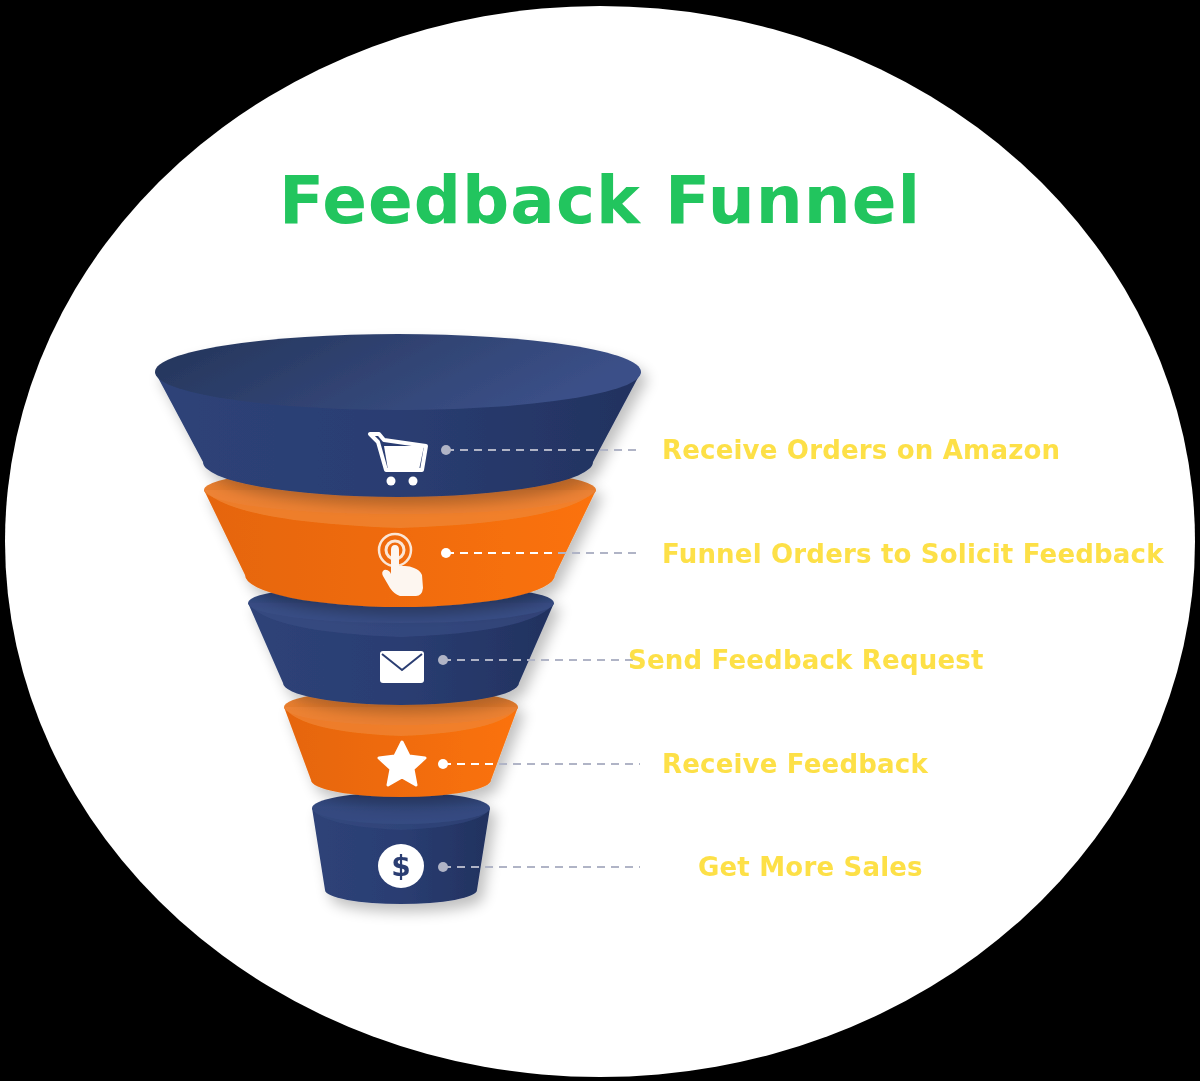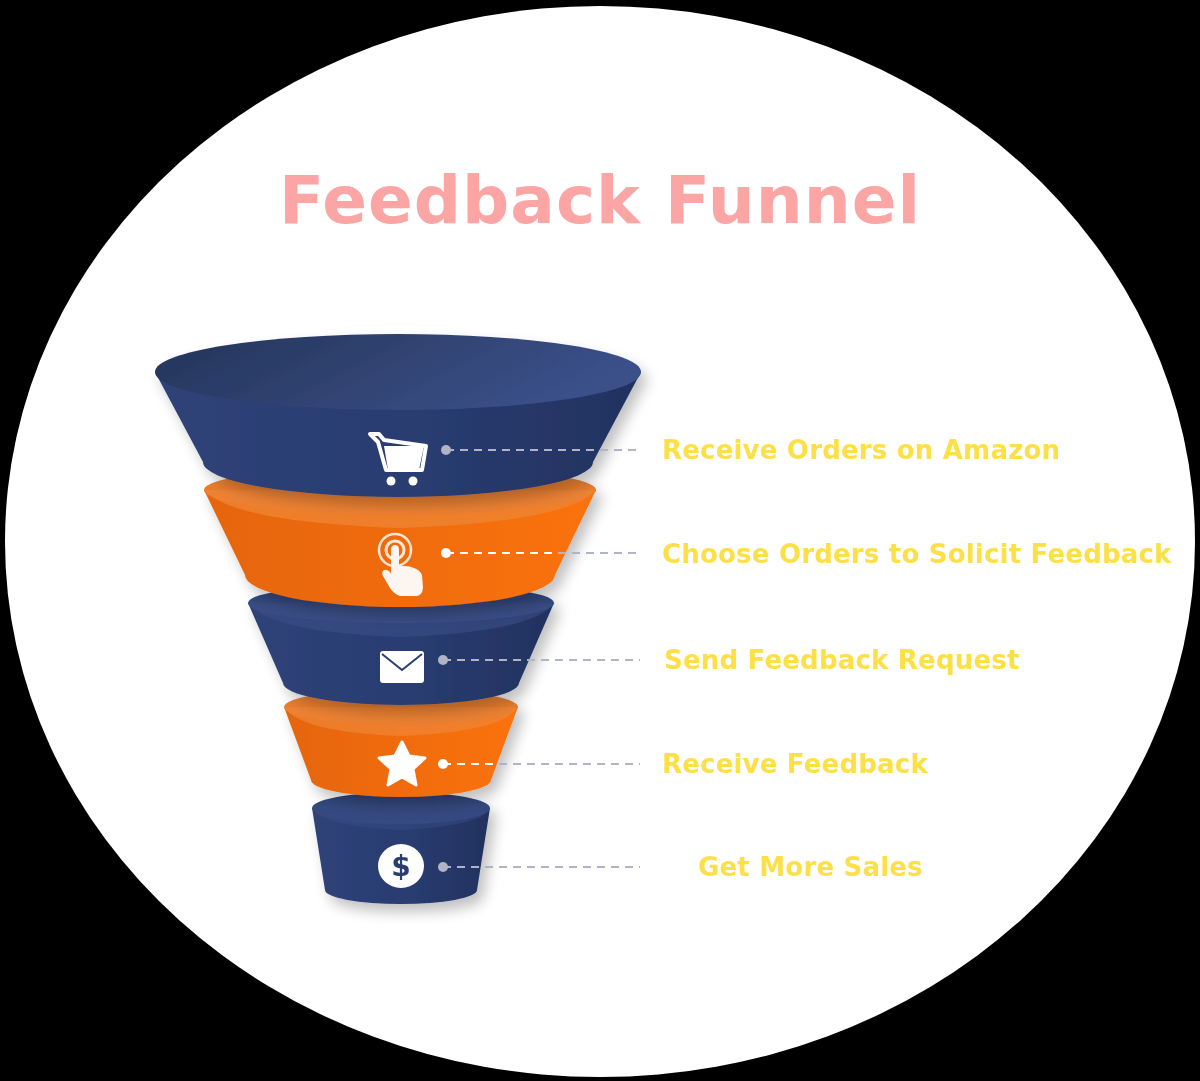--- a/index.html
+++ b/index.html
@@ -8,21 +8,21 @@
     position: relative; overflow: hidden;
     font-family: "Liberation Sans", "DejaVu Sans", sans-serif;
   }
   .circle-bg {
     position: absolute; left: 5px; top: 6px; width: 1190px; height: 1071px;
     border-radius: 50%; background: #ffffff;
   }
   .title {
     position: absolute; left: 0; width: 1200px; top: 162px;
     text-align: center; font-size: 66px; font-weight: bold;
-    letter-spacing: 1px; color: #fca5a5;
+    letter-spacing: 1px; color: #22c55e;
     font-family: "DejaVu Sans", sans-serif;
   }
   svg.funnel { position: absolute; left: 0; top: 0; }
   .label {
     position: absolute; left: 662px; font-size: 26px; font-weight: bold;
     color: #fde047; font-family: "DejaVu Sans", sans-serif;
     letter-spacing: 0.2px; white-space: nowrap;
     transform: translateY(-50%);
   }
 </style>
@@ -145,16 +145,16 @@
     <path d="M402,742 L409,756 L425,758 L413,769 L416,785 L402,777 L388,785 L391,769 L379,758 L395,756 Z" fill="#ffffff" stroke="#ffffff" stroke-width="3" stroke-linejoin="round"></path>
   </g>
 
   <g>
     <ellipse cx="401" cy="866" rx="23" ry="22" fill="#ffffff"></ellipse>
     <text x="401" y="876" text-anchor="middle" font-size="28" font-weight="bold" fill="#2a3d72" font-family="DejaVu Sans, sans-serif">$</text>
   </g>
 </svg>
 
 <div class="label" style="top:450px;">Receive Orders on Amazon</div>
-<div class="label" style="top:554px;">Choose Orders to Solicit Feedback</div>
-<div class="label" style="top:660px; left:664px;">Send Feedback Request</div>
+<div class="label" style="top:554px;">Funnel Orders to Solicit Feedback</div>
+<div class="label" style="top:660px; left:628px;">Send Feedback Request</div>
 <div class="label" style="top:764px;text-align:right;">Receive Feedback</div>
 <div class="label" style="top:867px;margin-left:36px;">Get More Sales</div>
 
 </body></html>

